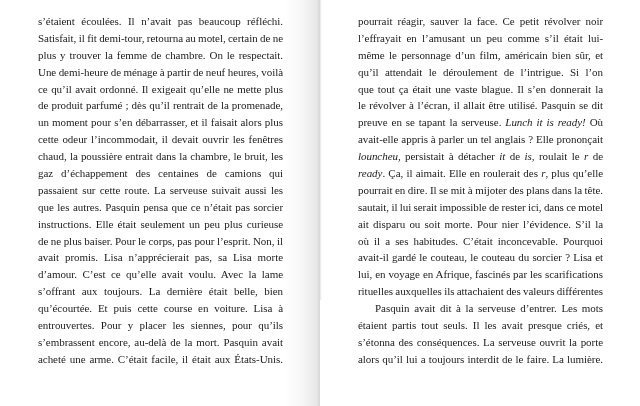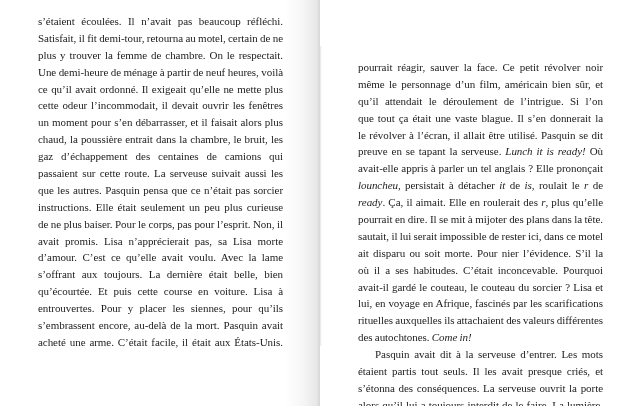--- a/index.html
+++ b/index.html
@@ -31,21 +31,20 @@
     height: 406px;
     background: linear-gradient(to right,
       rgba(0,0,0,0) 0%,
       rgba(0,0,0,0.04) 55%,
       rgba(0,0,0,0.09) 90%,
       rgba(0,0,0,0.16) 100%);
     pointer-events: none;
   }
   .page.right {
     box-shadow: inset 2px 0 2px -1px rgba(0,0,0,0.10);
-    margin-top: 46px;
   }
   .text {
     position: absolute;
     top: 13px;
     left: 38px;
     width: 245px;
     font-size: 11px;
     line-height: 16.9px;
     color: #1c1c1c;
     letter-spacing: -0.05px;
@@ -73,56 +72,57 @@
 <body>
 
 <div class="spread">
   <div class="page left">
     <div class="text" id="left-text">
         <div class="line">s’étaient écoulées. Il n’avait pas beaucoup réfléchi.</div>
         <div class="line">Satisfait, il fit demi-tour, retourna au motel, certain de ne</div>
         <div class="line">plus y trouver la femme de chambre. On le respectait.</div>
         <div class="line">Une demi-heure de ménage à partir de neuf heures, voilà</div>
         <div class="line">ce qu’il avait ordonné. Il exigeait qu’elle ne mette plus</div>
+        <div class="line">de produit parfumé ; dès qu’il rentrait de la promenade,</div>
+        <div class="line">un moment pour s’en débarrasser, et il faisait alors plus</div>
         <div class="line">cette odeur l’incommodait, il devait ouvrir les fenêtres</div>
-        <div class="line">un moment pour s’en débarrasser, et il faisait alors plus</div>
         <div class="line">chaud, la poussière entrait dans la chambre, le bruit, les</div>
         <div class="line">gaz d’échappement des centaines de camions qui</div>
         <div class="line">passaient sur cette route. La serveuse suivait aussi les</div>
         <div class="line">que les autres. Pasquin pensa que ce n’était pas sorcier</div>
         <div class="line">instructions. Elle était seulement un peu plus curieuse</div>
         <div class="line">de ne plus baiser. Pour le corps, pas pour l’esprit. Non, il</div>
         <div class="line">avait promis. Lisa n’apprécierait pas, sa Lisa morte</div>
         <div class="line">d’amour. C’est ce qu’elle avait voulu. Avec la lame</div>
         <div class="line">s’offrant aux toujours. La dernière était belle, bien</div>
         <div class="line">qu’écourtée. Et puis cette course en voiture. Lisa à</div>
         <div class="line">entrouvertes. Pour y placer les siennes, pour qu’ils</div>
         <div class="line">s’embrassent encore, au-delà de la mort. Pasquin avait</div>
         <div class="line">acheté une arme. C’était facile, il était aux États-Unis.</div>
       </div>
     <div class="gutter-shadow"></div>
   </div>
   <div class="page right">
     <div class="text" id="right-text">
         <div class="line">pourrait réagir, sauver la face. Ce petit révolver noir</div>
+        <div class="line">l’effrayait en l’amusant un peu comme s’il était lui-</div>
         <div class="line">même le personnage d’un film, américain bien sûr, et</div>
         <div class="line">qu’il attendait le déroulement de l’intrigue. Si l’on voyait</div>
         <div class="line">que tout ça était une vaste blague. Il s’en donnerait la</div>
         <div class="line">le révolver à l’écran, il allait être utilisé. Pasquin se dit</div>
         <div class="line">preuve en se tapant la serveuse. <i>Lunch it is ready!</i> Où</div>
         <div class="line">avait-elle appris à parler un tel anglais ? Elle prononçait</div>
         <div class="line"><i>louncheu,</i> persistait à détacher <i>it</i> de <i>is</i>, roulait le <i>r</i> de</div>
         <div class="line"><i>ready</i>. Ça, il aimait. Elle en roulerait des <i>r</i>, plus qu’elle</div>
         <div class="line">pourrait en dire. Il se mit à mijoter des plans dans la tête.</div>
         <div class="line">sautait, il lui serait impossible de rester ici, dans ce motel</div>
         <div class="line">ait disparu ou soit morte. Pour nier l’évidence. S’il la</div>
         <div class="line">où il a ses habitudes. C’était inconcevable. Pourquoi</div>
         <div class="line">avait-il gardé le couteau, le couteau du sorcier ? Lisa et</div>
         <div class="line">lui, en voyage en Afrique, fascinés par les scarifications</div>
         <div class="line">rituelles auxquelles ils attachaient des valeurs différentes</div>
-        <div class="line no-just">des autochtones. <i>Come in!</i></div>
         <div class="line indent">Pasquin avait dit à la serveuse d’entrer. Les mots</div>
         <div class="line">étaient partis tout seuls. Il les avait presque criés, et</div>
         <div class="line">s’étonna des conséquences. La serveuse ouvrit la porte</div>
         <div class="line">alors qu’il lui a toujours interdit de le faire. La lumière.</div>
       </div>
   </div>
 </div>
 
 </body></html>

